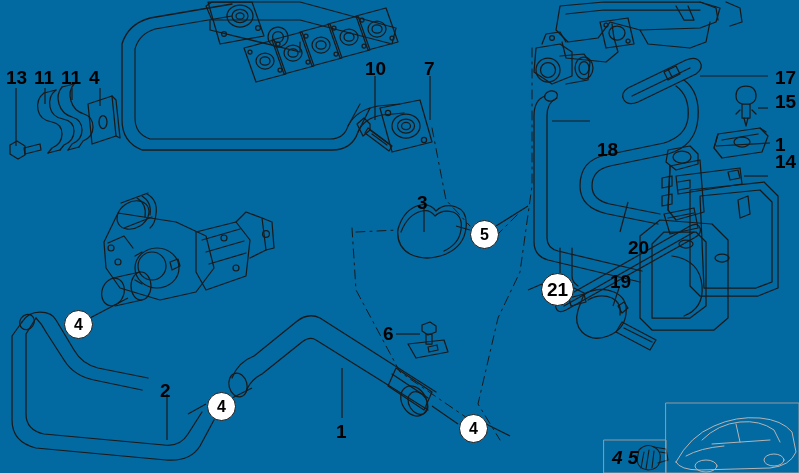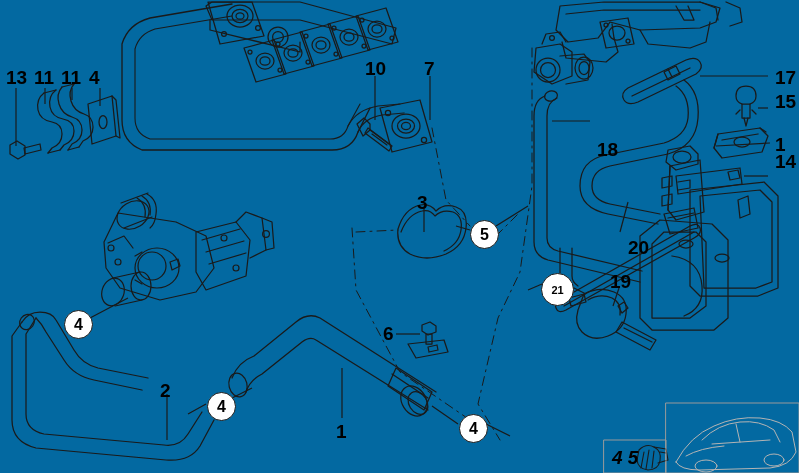--- a/index.html
+++ b/index.html
@@ -7,21 +7,21 @@
        font-family:"Liberation Sans",sans-serif;}
   #stage{position:relative;width:799px;height:473px;background:#0369a1;padding-left:36px;}
   svg.layer{position:absolute;left:0;top:0;width:799px;height:473px;}
   .lbl{position:absolute;font-family:"Liberation Sans",sans-serif;
        font-weight:bold;font-size:19px;color:#000;line-height:1;
        white-space:nowrap;user-select:none;}
   .cirnum{position:absolute;width:27px;height:27px;border:1.6px solid #1a1a1a;
           border-radius:50%;background:#fff;color:#000;font-weight:bold;
           font-size:16px;display:flex;align-items:center;justify-content:center;
           font-family:"Liberation Sans",sans-serif;}
-  .cirnum.w{width:31px;height:31px;font-size:11px;}
+  .cirnum.w{width:31px;height:31px;font-size:19px;}
 </style>
 </head>
 <body>
 
 <div id="stage">
 
   <svg class="layer" viewBox="0 0 799 473" xmlns="http://www.w3.org/2000/svg">
     <g fill="none" stroke="#1a1a1a" stroke-width="1.25" stroke-linejoin="round" stroke-linecap="round">
 
       <path d="M232 4 L150 18 Q128 24 122 44 L122 120 Q122 142 142 150

